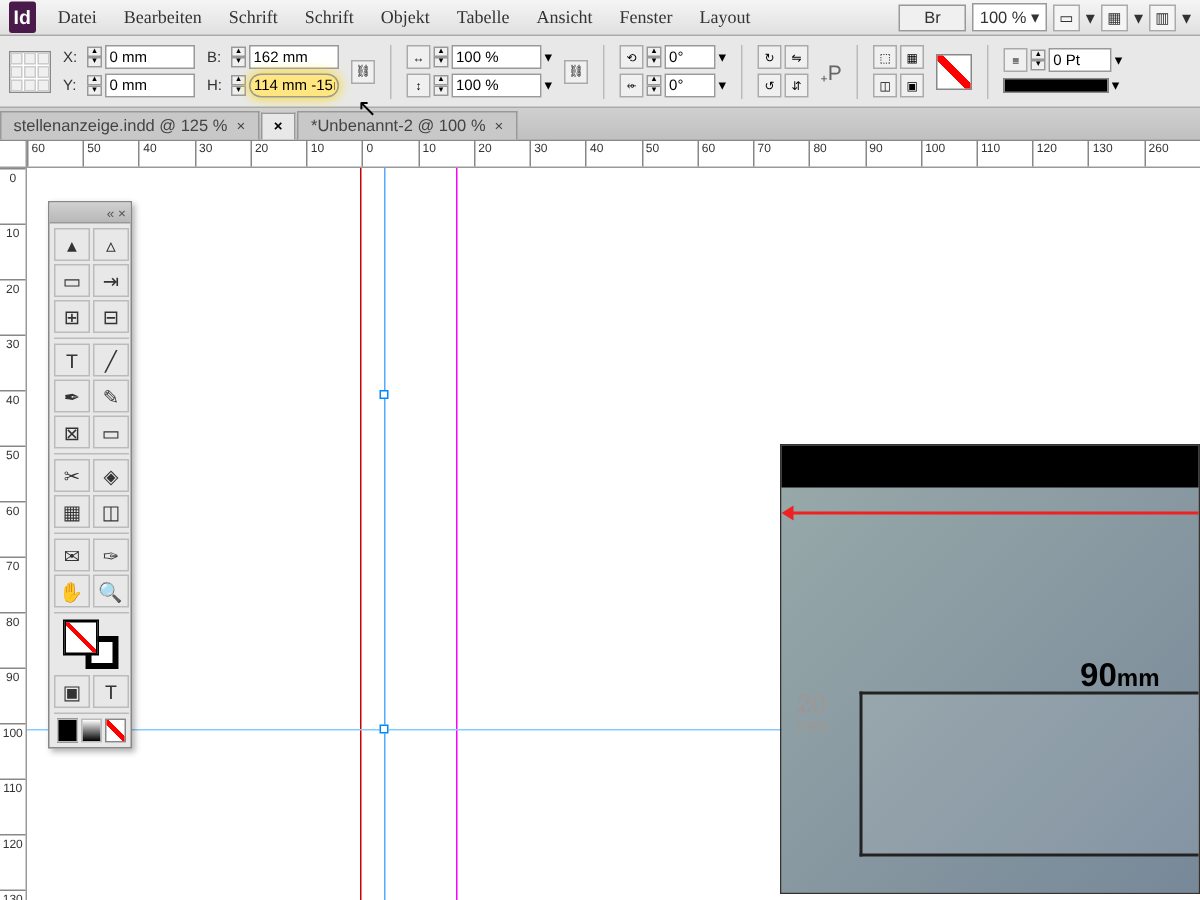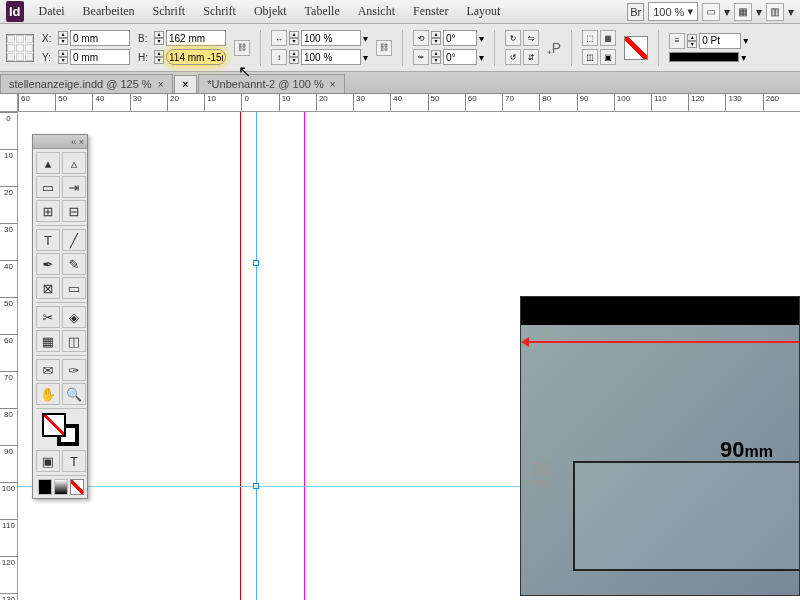--- a/index.html
+++ b/index.html
@@ -2,21 +2,21 @@
 <html><head>
 <meta charset="utf-8">
 <style>
 * { box-sizing: border-box; margin: 0; padding: 0; font-family: Tahoma, Arial, sans-serif; }
 body { background: #e8e8e8; width: 800px; height: 600px; overflow: hidden; position: relative; }
 
 .menubar { background: linear-gradient(#f5f5f5,#e0e0e0); height: 24px; display: flex; align-items: center; padding: 0 6px; border-bottom: 1px solid #aaa; font-size: 12px; color: #333; }
 .app-logo { background: #4a1a4a; color: #fff; padding: 3px 3px; font-weight: bold; font-size: 13px; border-radius: 2px; margin-right: 6px; }
 .menu-item { padding: 3px 9px; cursor: pointer; font-family: Liberation Serif, serif; }
 .menu-right { margin-left: auto; display: flex; align-items: center; gap: 4px; }
-.br-btn { border: 1px solid #999; background: #f0f0f0; padding: 2px 2px; font-size: 11px; }
+.br-btn { border: 1px solid #999; background: #f0f0f0; padding: 2px 16px; font-size: 11px; }
 .zoom-sel { border: 1px solid #999; background: #fff; font-size: 11px; padding: 2px 4px; display: flex; align-items: center; }
 .drop-arrow { margin-left: 3px; }
 .sm-icon { width: 18px; height: 18px; border: 1px solid #aaa; background: #f5f5f5; display: inline-flex; align-items: center; justify-content: center; font-size: 10px; }
 
 .ctrlbar { background: #e8e8e8; height: 48px; border-bottom: 1px solid #aaa; display: flex; align-items: center; padding: 2px 6px; gap: 8px; font-size: 10px; }
 .ref-grid { width: 28px; height: 28px; display: grid; grid-template: repeat(3,1fr)/repeat(3,1fr); gap: 1px; border: 1px solid #888; background: #fff; }
 .ref-grid div { background: #f0f0f0; border: 1px solid #ccc; }
 .coord-group { display: flex; flex-direction: column; gap: 3px; }
 .coord-row { display: flex; align-items: center; gap: 2px; }
 .coord-label { width: 14px; font-size: 10px; color: #333; }

